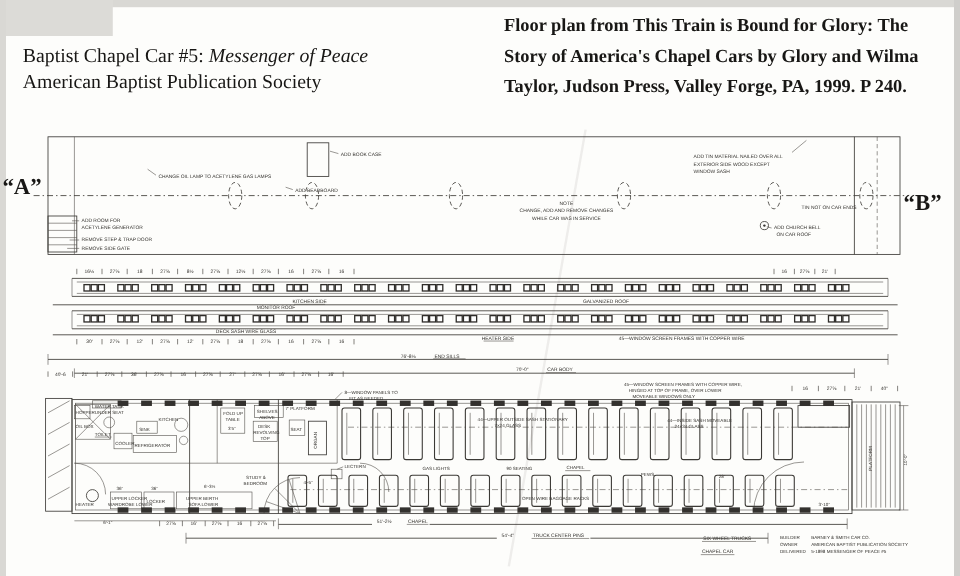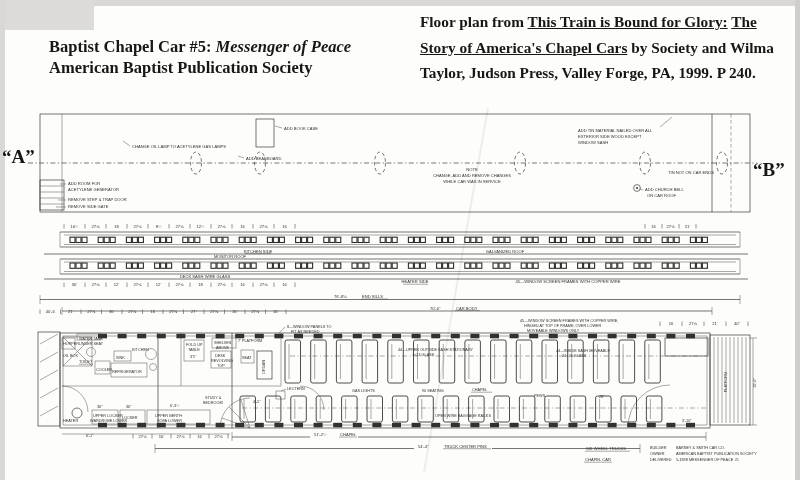--- a/index.html
+++ b/index.html
@@ -3,26 +3,26 @@
 <meta charset="utf-8">
 <style>
   html,body{margin:0;padding:0;background:#ffffff;}
   #page{position:relative;width:800px;height:480px;background:#fdfdfb;overflow:hidden;
         font-family:"Liberation Serif",serif;}
   .scan-edge{position:absolute;background:#d9d8d4;}
   #edge-top{left:0;top:0;width:800px;height:6px;}
   #edge-left{left:0;top:0;width:5px;height:480px;}
   #edge-right{left:795px;top:0;width:5px;height:480px;background:#cfcecb;}
   #edge-wedge{left:0;top:0;width:94px;height:30px;background:#dcdbd7;}
-  #title{position:absolute;left:49px;top:36px;color:#181715;
-         font-weight:700;font-size:16.5px;line-height:21px;white-space:nowrap;}
+  #title{position:absolute;left:19px;top:36px;color:#181715;
+         font-weight:400;font-size:16.5px;line-height:21px;white-space:nowrap;}
   #title .it{font-style:italic;}
   #caption{position:absolute;left:420px;top:9px;width:372px;color:#181715;
            font-weight:700;font-size:15.3px;line-height:25.5px;}
-  #caption .ul{text-decoration:underline;}
+  #caption .ul{}
   .end-label{position:absolute;color:#181715;font-weight:700;font-size:19px;}
   #end-a{left:2px;top:146px;}
   #end-b{left:753px;top:159px;}
   svg{position:absolute;left:0;top:0;}
   svg .ln{stroke:#3b3935;stroke-width:0.7;fill:none;}
   svg .lt{stroke:#55524d;stroke-width:0.5;fill:none;}
   svg .tx{font-family:"Liberation Sans",sans-serif;fill:#34322e;}
   svg .s4{font-size:4.1px;}
   svg .s37{font-size:3.8px;}
   svg .mid{text-anchor:middle;}
@@ -38,21 +38,21 @@
   <div id="edge-left" class="scan-edge"></div>
   <div id="edge-right" class="scan-edge"></div>
 
   <div id="title">
     <div><span>Baptist Chapel Car #5: </span><span class="it">Messenger of Peace</span></div>
     <div>American Baptist Publication Society</div>
   </div>
 
   <div id="caption">
     <span>Floor plan from </span><span class="ul">This Train is Bound for Glory:</span>
-    <span class="ul">The Story of America's Chapel Cars</span><span> by Society</span>
+    <span class="ul">The Story of America's Chapel Cars</span><span> by Glory</span>
     <span>and Wilma Taylor, Judson Press, Valley Forge, PA,</span>
     <span>1999.  P 240.</span>
   </div>
 
   <div id="end-a" class="end-label">“A”</div>
   <div id="end-b" class="end-label">“B”</div>
 
   <svg id="drawing" width="800" height="480" viewBox="0 0 800 480">
 
     <g>

